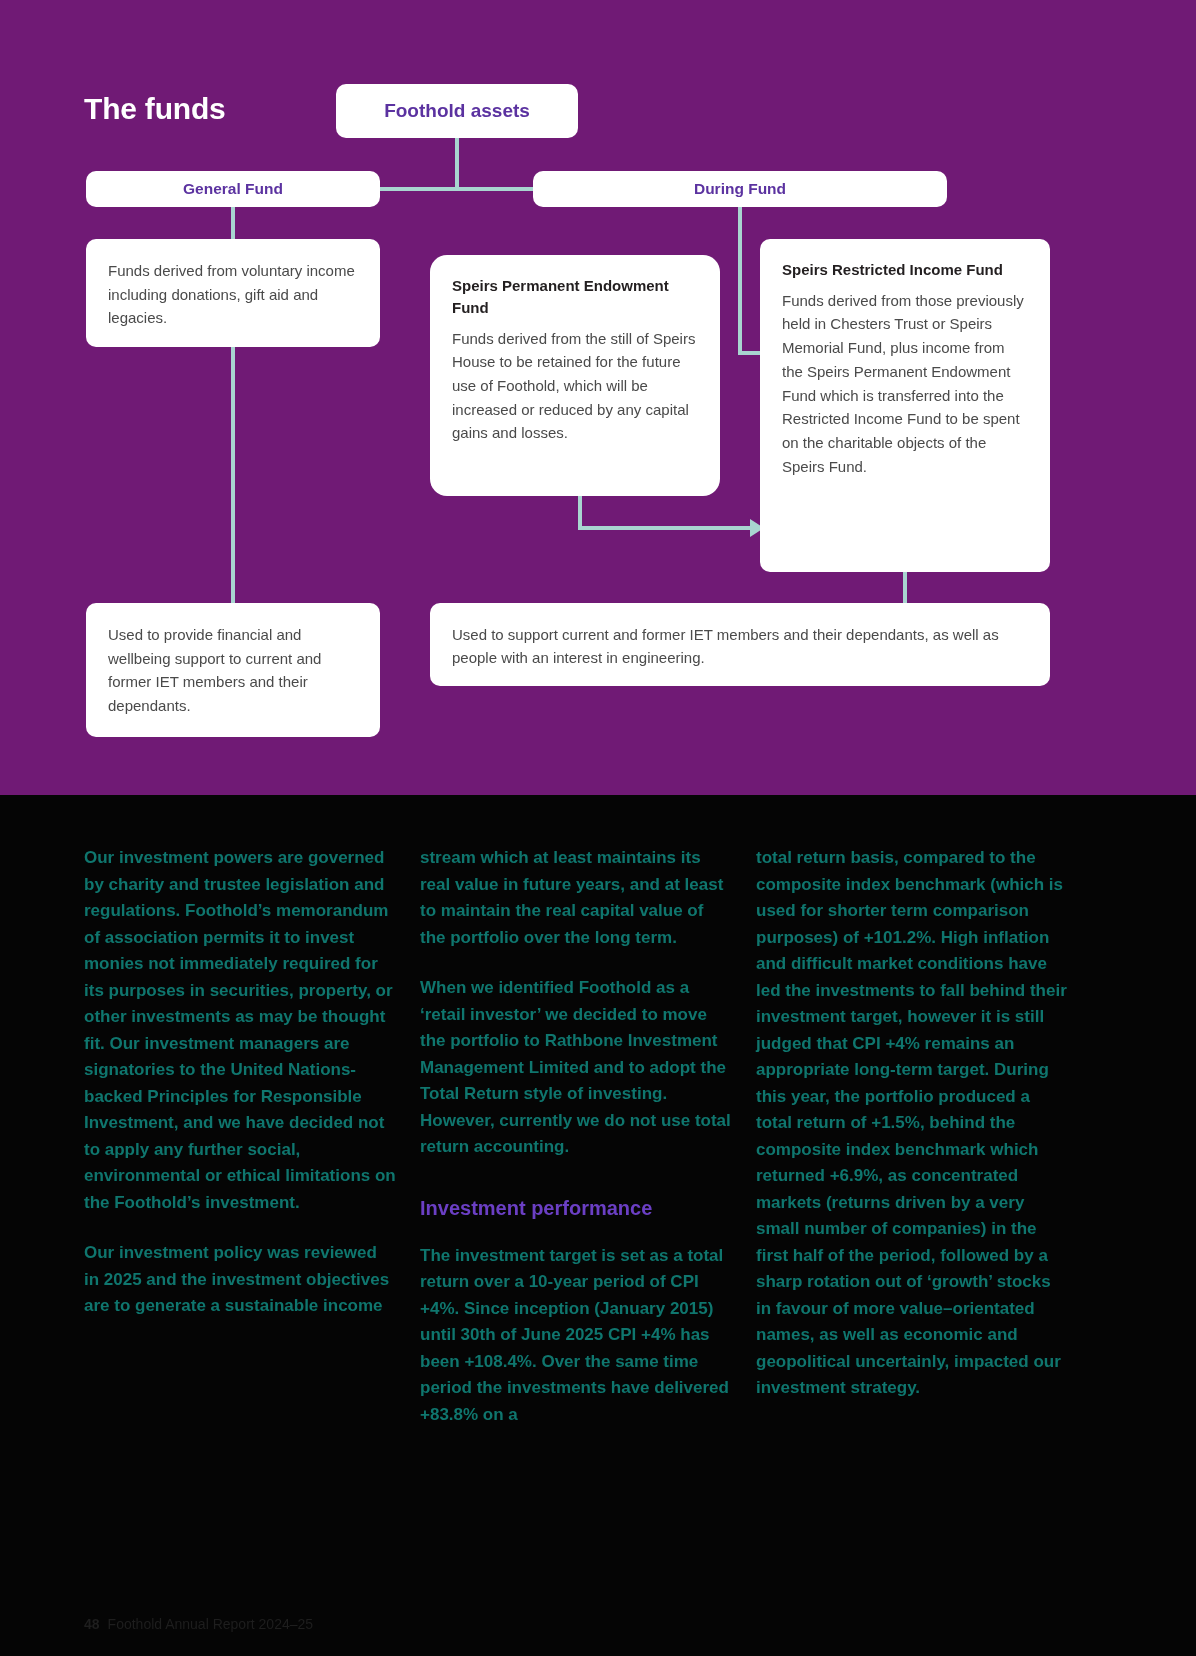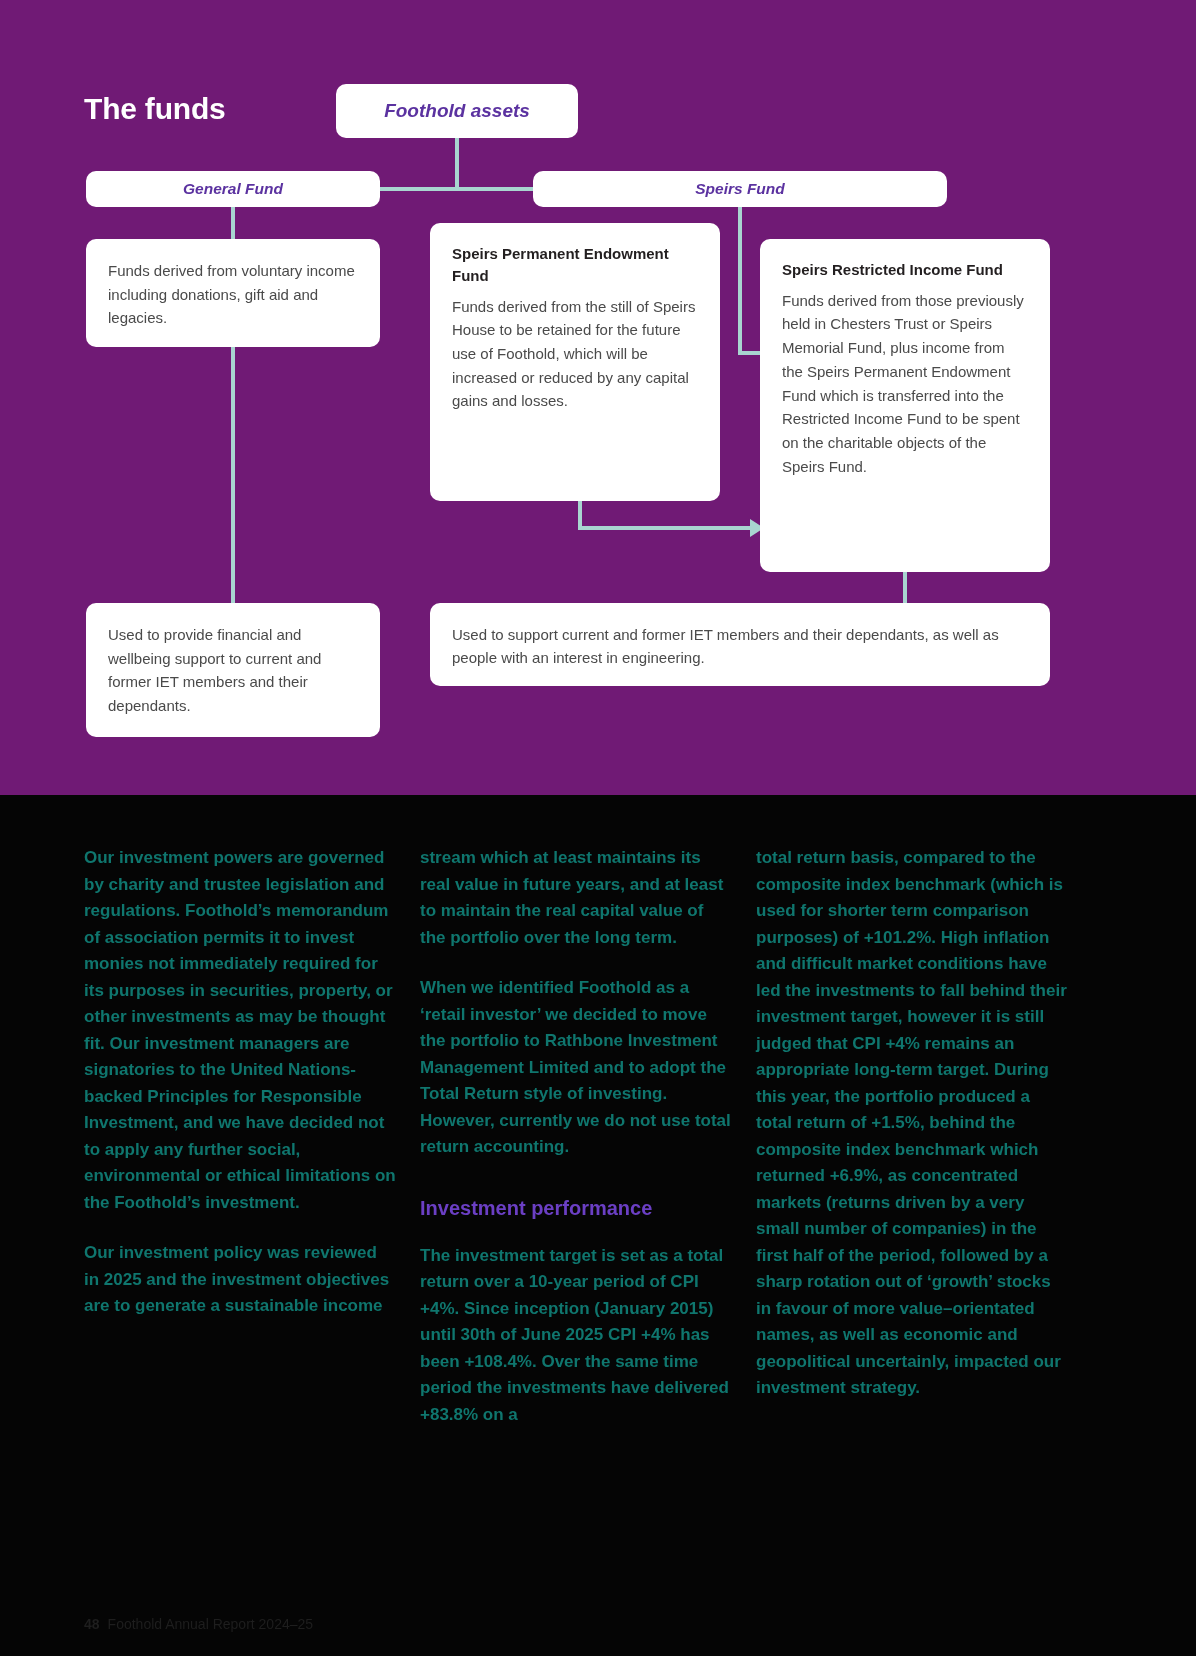--- a/index.html
+++ b/index.html
@@ -29,21 +29,20 @@
     border-top:9px solid transparent;
     border-bottom:9px solid transparent;
     border-left:14px solid #a8d5d0;
   }
   
   .node{
     position:absolute;
     background:#ffffff;
     border-radius:10px;
     box-sizing:border-box;
-    font-style:italic;
   }
   .node-head{
     display:flex;align-items:center;justify-content:center;
     color:#5b32a0;font-weight:bold;
   }
   .node-root{
     left:336px;top:84px;width:242px;height:54px;
     font-size:19px;
   }
   .node-general{
@@ -59,21 +58,21 @@
     box-sizing:border-box;padding:20px 22px 18px 22px;
   }
   .card h4{
     margin:0 0 8px 0;font-size:15px;font-weight:bold;color:#231f20;
     line-height:1.45;
   }
   .card p{
     margin:0;font-size:15px;color:#4a4a4a;line-height:1.58;
   }
   .card-general{left:86px;top:239px;width:294px;height:108px;}
-  .card-endow{left:430px;top:223px;width:290px;height:278px;}
+  .card-endow{left:430px;top:255px;width:290px;height:241px;border-radius:17px;}
   .card-restrict{left:760px;top:239px;width:290px;height:333px;}
   .card-gen-use{left:86px;top:603px;width:294px;height:134px;}
   .card-speirs-use{left:430px;top:603px;width:620px;height:83px;}
   .card-speirs-use p{line-height:1.56;}
 
   
   #text-panel{
     position:absolute;left:0;top:795px;width:1196px;height:861px;
     background:#050505;
   }
@@ -123,21 +122,21 @@
 
   <div class="node node-head node-root">
     <span>Foothold assets</span>
   </div>
 
   <div class="node node-head node-general">
     <span>General Fund</span>
   </div>
 
   <div class="node node-head node-speirs">
-    <span>Speirs Fund</span>
+    <span>During Fund</span>
   </div>
 
   <div class="card card-general">
     <p>Funds derived from voluntary income including donations, gift aid and legacies.</p>
   </div>
 
   <div class="card card-endow">
     <h4>Speirs Permanent Endowment Fund</h4>
     <p>Funds derived from the still of Speirs House to be retained for the future use of Foothold, which will be increased or reduced by any capital gains and losses.</p>
   </div>

